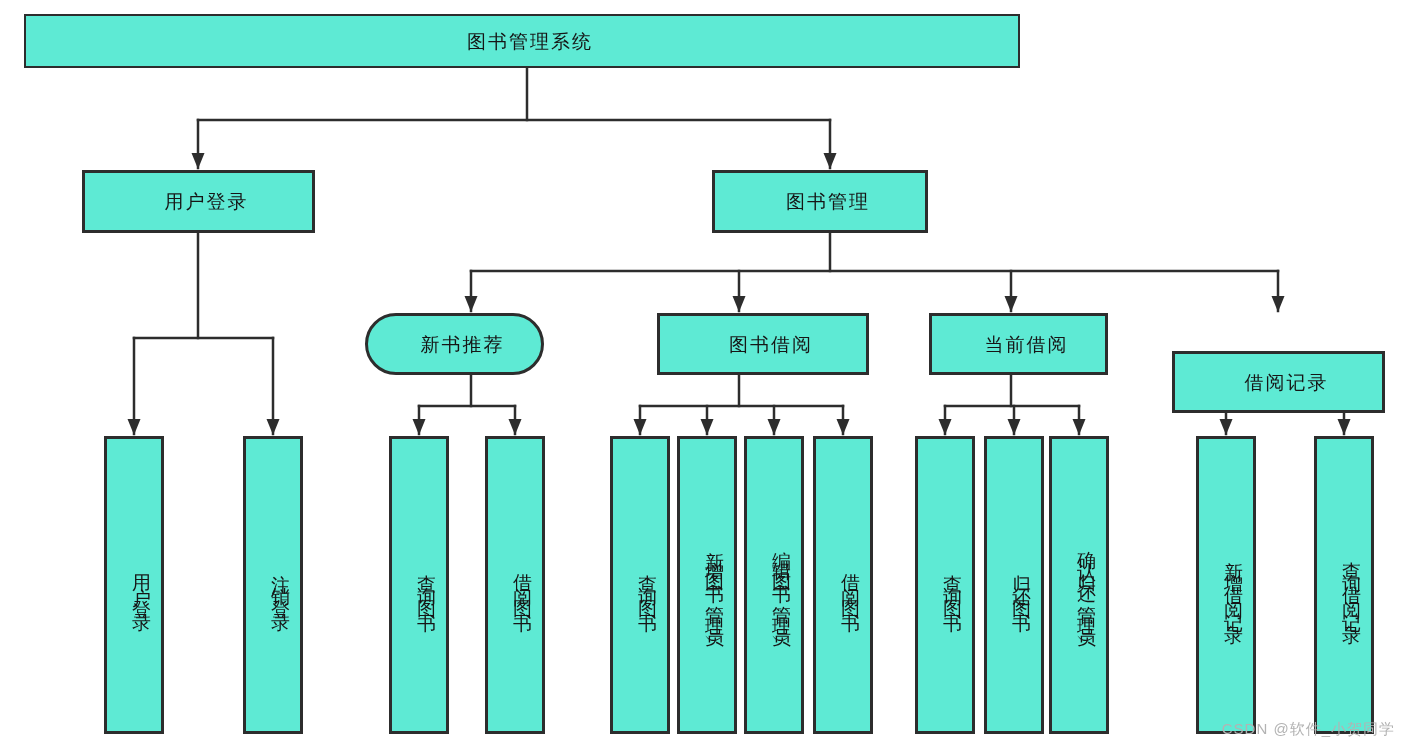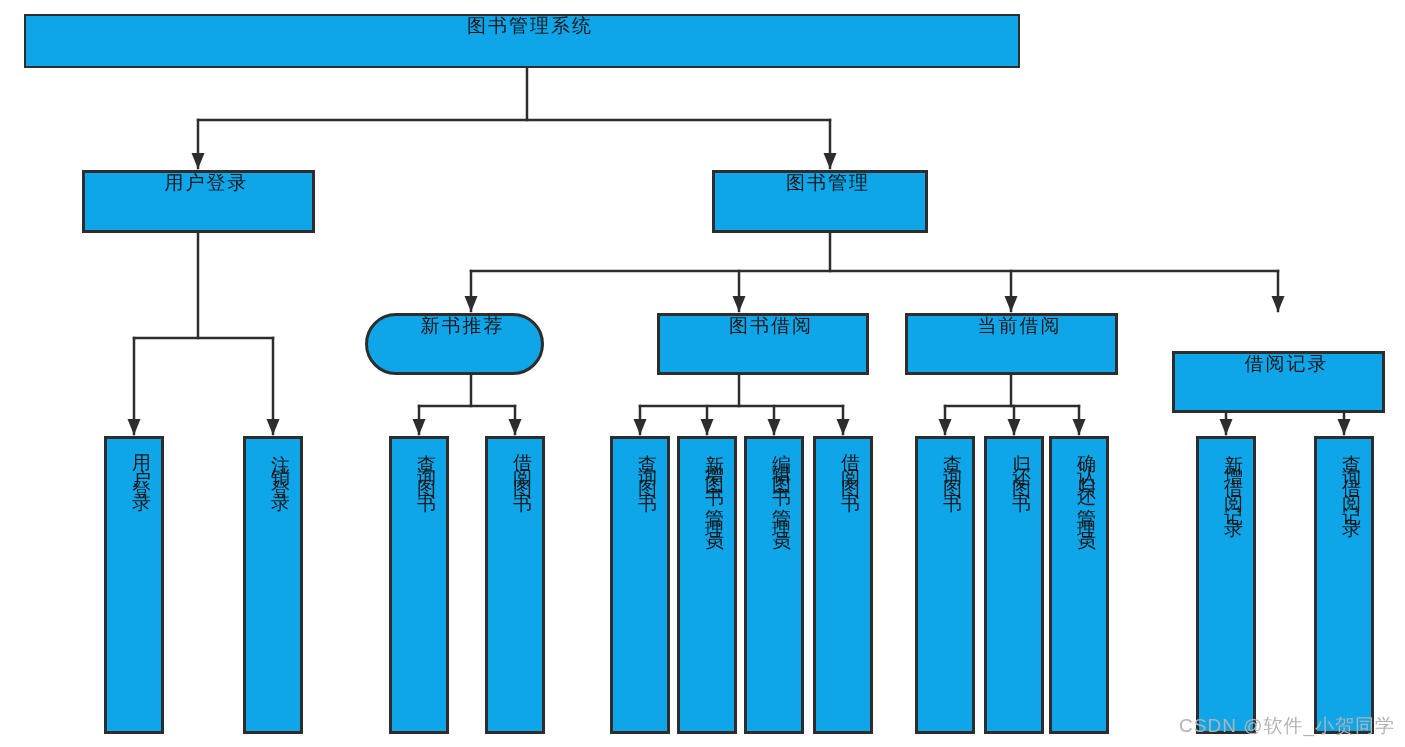--- a/index.html
+++ b/index.html
@@ -3,55 +3,55 @@
 <meta charset="utf-8">
 <style>
   html,body{margin:0;padding:0;}
   body{
     width:1405px;height:747px;position:relative;background:#ffffff;
     font-family:"Liberation Sans","DejaVu Sans",sans-serif;
     overflow:hidden;color:#1a1a1a;
   }
   #connector-layer{position:absolute;left:0;top:0;width:1405px;height:747px;pointer-events:none;}
   .box{
-    position:absolute;background:#0ea5e9;border:3px solid #2d2d2d;
-    display:flex;align-items:flex-start;justify-content:center;
+    position:absolute;background:#5eead4;border:3px solid #2d2d2d;
+    display:flex;align-items:center;justify-content:center;
     box-sizing:border-box;color:#161616;padding-left:16px;
   }
   .hlabel{font-size:19px;letter-spacing:2px;line-height:1;}
   
   .root{left:24px;top:14px;width:996px;height:54px;border-width:2.5px;}
   
   .l2a{left:82px;top:170px;width:233px;height:63px;}
   .l2b{left:712px;top:170px;width:216px;height:63px;}
   
   .l3{top:313px;height:62px;}
   .l3a{left:365px;width:179px;border-radius:31px;}
   .l3b{left:633px;width:212px;margin-left:24px;}
-  .l3c{left:905px;width:213px;}
+  .l3c{left:929px;width:179px;}
   .l3d{left:1172px;width:213px;margin-top:38px;}
   
   .leaf{top:436px;height:298px;width:60px;}
   .leaf .vtext{
     writing-mode:vertical-rl;text-orientation:mixed;
     font-size:19px;letter-spacing:13px;line-height:1;
     white-space:nowrap;
   }
   .leaf-1{left:104px;}  .leaf-2{left:243px;}
   .leaf-3{left:389px;}  .leaf-4{left:485px;}
   .leaf-5{left:610px;}  .leaf-6{left:677px;}
   .leaf-7{left:744px;}  .leaf-8{left:813px;}
   .leaf-9{left:915px;}  .leaf-10{left:984px;}
   .leaf-11{left:1049px;}
   .leaf-12{left:1196px;} .leaf-13{left:1314px;}
   
   .leaf-6 .vtext,.leaf-7 .vtext,.leaf-11 .vtext{letter-spacing:11px;font-size:19px;}
   #watermark{
     position:absolute;right:10px;bottom:8px;
-    font-size:19px;color:#b3b3b3;letter-spacing:1px;
+    font-size:15px;color:#b3b3b3;letter-spacing:1px;
   }
 </style>
 </head>
 <body>
 
 <svg id="connector-layer" viewBox="0 0 1405 747" xmlns="http://www.w3.org/2000/svg" aria-hidden="true">
   <defs>
     <marker id="arrow" markerUnits="userSpaceOnUse" markerWidth="16" markerHeight="14" refX="15" refY="6.5" orient="auto">
       <path d="M0,0 L16,6.5 L0,13 Z" fill="#2d2d2d"></path>
     </marker>

